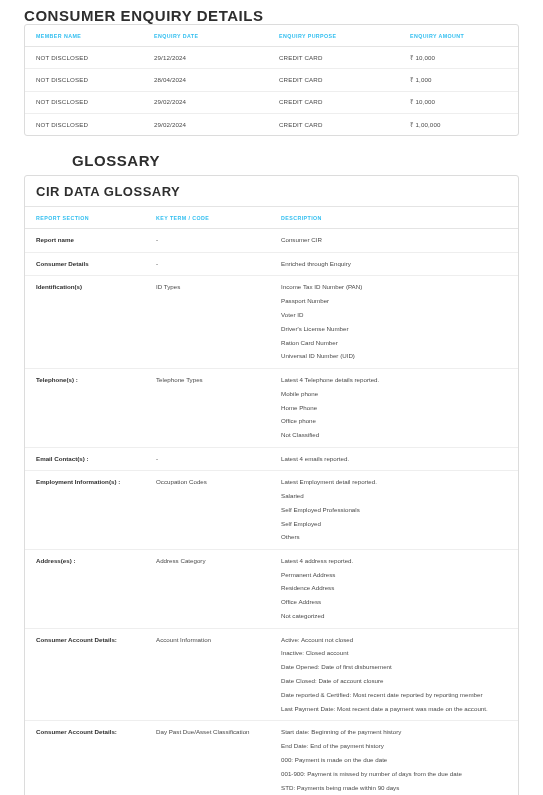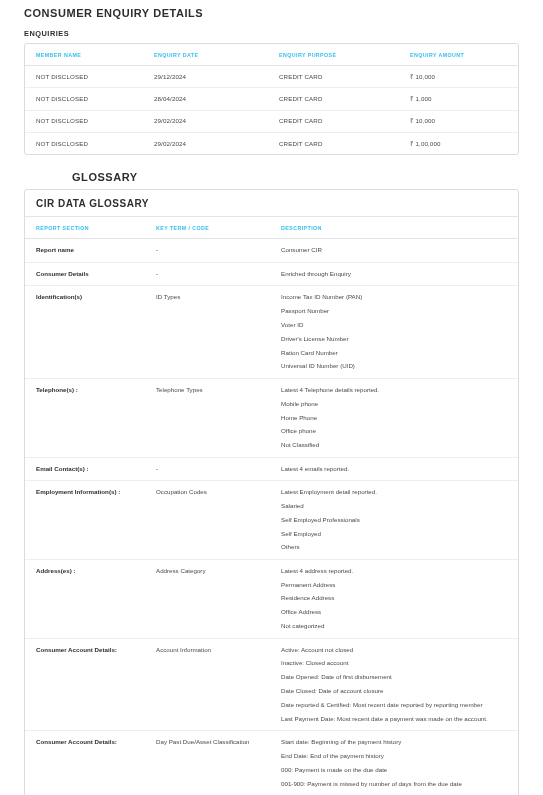--- a/index.html
+++ b/index.html
@@ -15,21 +15,21 @@
 
   .page {
     width: 543px;
     height: 795px;
     position: relative;
     padding: 0 24px;
   }
 
   
   .section-title {
-    font-size: 11px;
+    font-size: 15px;
     font-weight: bold;
     letter-spacing: 0.55px;
     color: #2e2e2e;
     text-transform: uppercase;
   }
   .sub-title {
     font-size: 7.4px;
     font-weight: bold;
     letter-spacing: 0.5px;
     color: #2e2e2e;
@@ -43,21 +43,21 @@
   
   .card {
     border: 1px solid #dcdcdc;
     border-radius: 3px;
     background: #ffffff;
     width: 100%;
   }
 
   .card-header {
     padding: 8px 11px 7px 11px;
-    font-size: 10px;
+    font-size: 13px;
     font-weight: bold;
     letter-spacing: 0.5px;
     color: #2e2e2e;
     text-transform: uppercase;
     border-bottom: 1px solid #e4e4e4;
   }
 
   
   table {
     width: 100%;
@@ -126,21 +126,20 @@
 
   #glossary-table tbody td { padding-top: 7px; padding-bottom: 7px; }
 </style>
 </head>
 <body>
 
 <div class="page">
 
   <div class="section-title" id="consumer-enquiry-title">CONSUMER ENQUIRY DETAILS</div>
 
-  <div class="sub-title" id="enquiries-subtitle">ENQUIRIES</div>
 
   <div class="card">
     <table id="enquiries-table">
       <thead>
         <tr>
           <th>MEMBER NAME</th>
           <th>ENQUIRY DATE</th>
           <th>ENQUIRY PURPOSE</th>
           <th>ENQUIRY AMOUNT</th>
         </tr>

